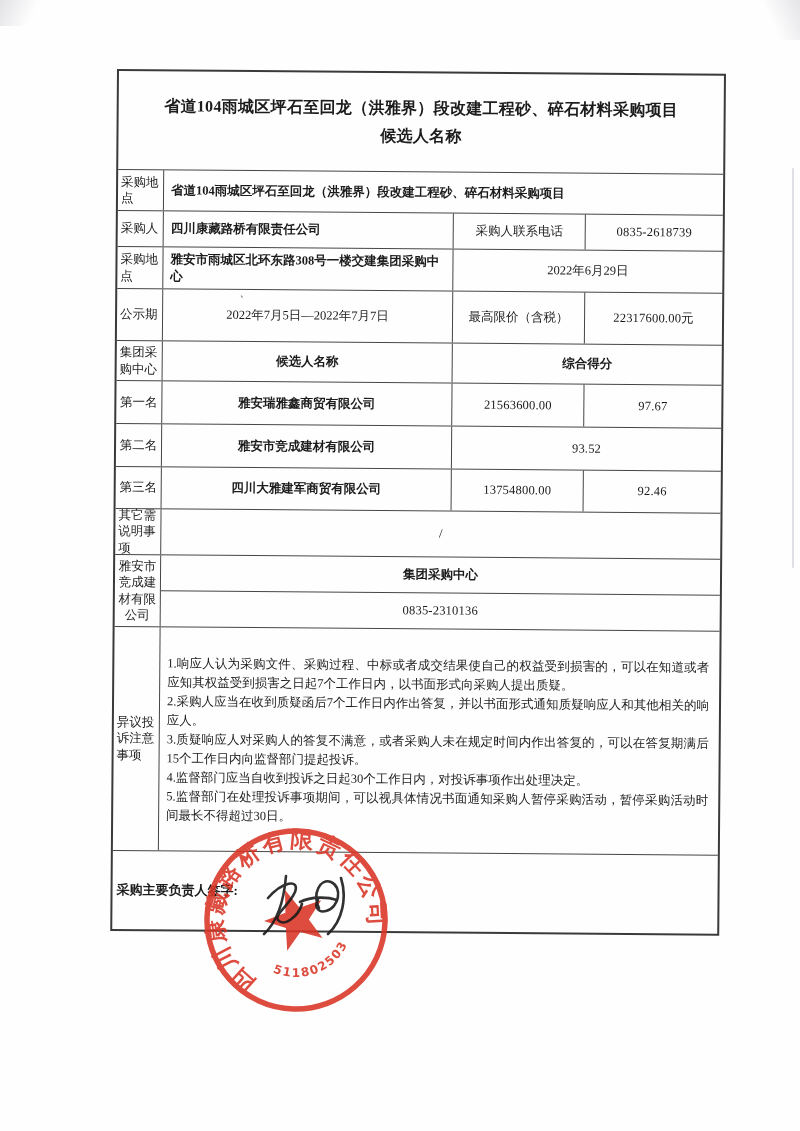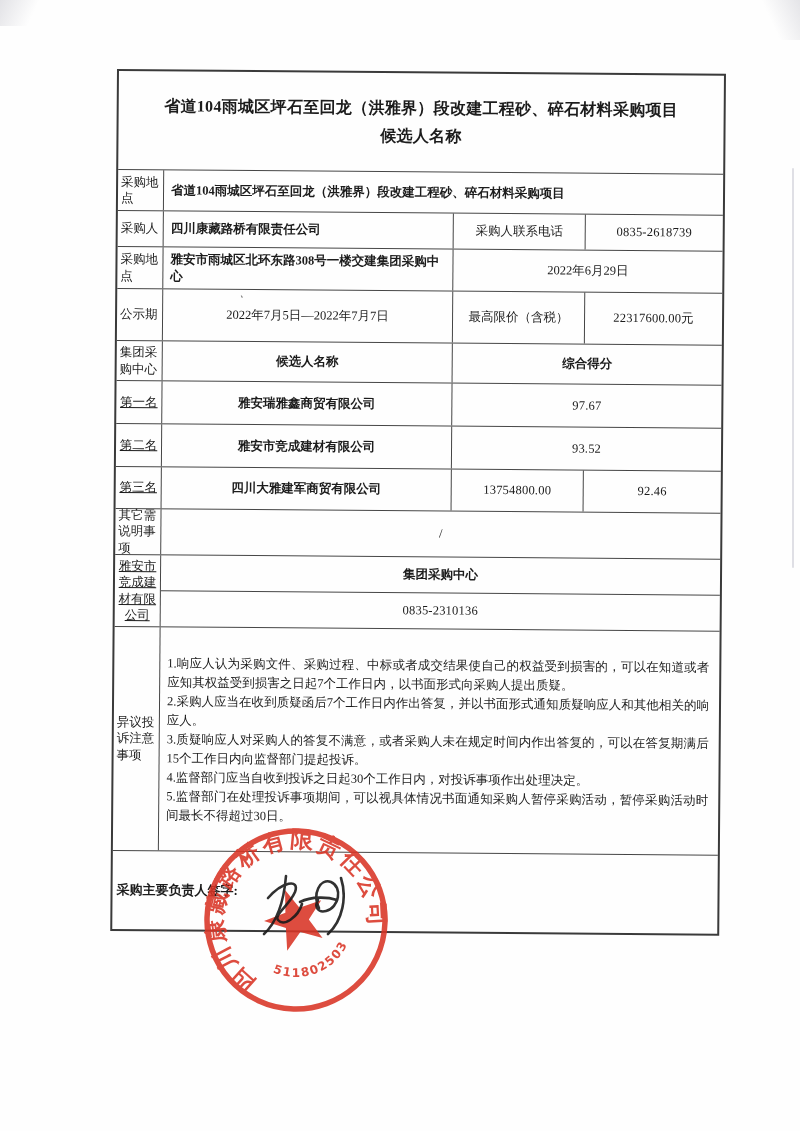--- a/index.html
+++ b/index.html
@@ -27,21 +27,21 @@
     transform:rotate(0.45deg);transform-origin:10px 0;
     background:rgba(255,255,255,0.0);
     display:flex;flex-direction:column;
   }
   .row{display:flex;border-bottom:1px solid #454545;box-sizing:border-box;flex:0 0 auto;}
   .row.last{border-bottom:none;}
   .cell{box-sizing:border-box;border-right:1px solid #454545;display:flex;
     align-items:center;font-size:12.5px;line-height:1.3;}
   .cell.endc{border-right:none;}
   .lab{width:46px;padding:2px 3px;font-weight:500;}
-  .lab.ctr{justify-content:center;padding:17px 1px;text-decoration:underline;}
+  .lab.ctr{justify-content:center;padding:17px 1px;}
   .c2{width:290px;}
   .c3{width:132px;}
   .c4{flex:1;}
   .ctr{justify-content:center;text-align:center;}
   .padl{padding-left:7px;padding-right:4px;}
   .bold{font-weight:700;}
   .num{font-weight:400;letter-spacing:.2px;}
 
   .title-row{height:102px;display:flex;flex-direction:column;align-items:center;
     justify-content:center;border-bottom:1px solid #454545;box-sizing:border-box;}
@@ -105,20 +105,21 @@
 
     <div class="row" style="height:40px">
       <div class="cell lab">集团采购中心</div>
       <div class="cell c2 ctr bold">候选人名称</div>
       <div class="cell c4 endc ctr bold">综合得分</div>
     </div>
 
     <div class="row" style="height:43px">
       <div class="cell lab ctr">第一名</div>
       <div class="cell c2 ctr bold">雅安瑞雅鑫商贸有限公司</div>
+      <div class="cell c3 ctr num">21563600.00</div>
       <div class="cell c4 endc ctr num">97.67</div>
     </div>
     <div class="row" style="height:43px">
       <div class="cell lab ctr">第二名</div>
       <div class="cell c2 ctr bold">雅安市竞成建材有限公司</div>
       <div class="cell c4 endc ctr num">93.52</div>
     </div>
     <div class="row" style="height:42px">
       <div class="cell lab ctr">第三名</div>
       <div class="cell c2 ctr bold">四川大雅建军商贸有限公司</div>

